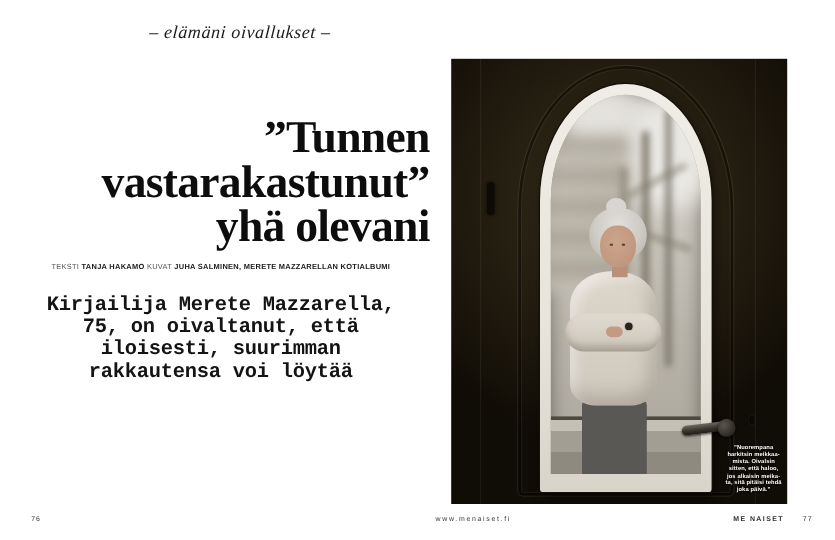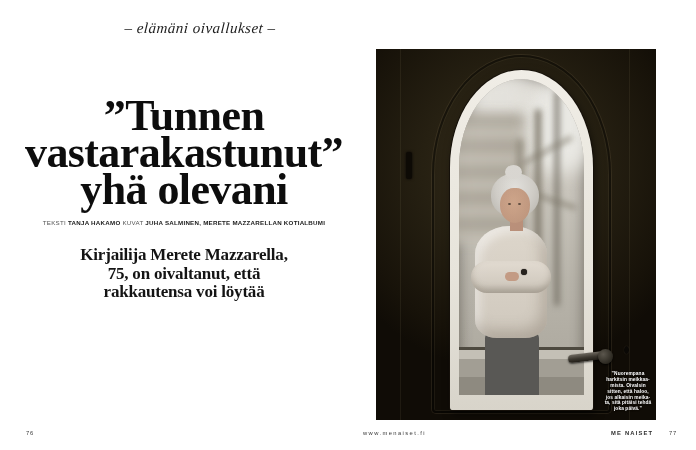--- a/index.html
+++ b/index.html
@@ -12,37 +12,38 @@
   .left-page { position:absolute; left:0; top:0; width:348px; height:450px; }
 
   .kicker {
     position:absolute; left:35px; top:20px; width:330px;
     text-align:center; font-style:italic; font-size:15px; color:#1c1c1c;
     letter-spacing:0.5px;
     transform:skewX(-4deg);
   }
 
   .headline {
-    position:absolute; left:10px; top:97px; width:348px; text-align:center;
-    font-weight:700; font-size:44px; line-height:37px; letter-spacing:-0.6px;
+    position:absolute; left:10px; top:97px; width:348px; text-align:right;
+    font-weight:700; font-size:38px; line-height:37px; letter-spacing:-0.6px;
     color:#0d0d0d;
   }
 
   .byline {
     position:absolute; left:10px; top:219px; width:348px; text-align:center;
     font-family:"Liberation Sans", sans-serif; font-size:6.2px;
     letter-spacing:0.25px; color:#2b2b2b; white-space:nowrap;
   }
   .byline .lbl { font-weight:400; color:#555; }
   .byline .name { font-weight:700; color:#1a1a1a; }
 
   .intro {
     position:absolute; left:10px; top:246px; width:348px; text-align:center;
     font-weight:700; font-size:17px; line-height:18.5px; letter-spacing:-0.2px;
     color:#141414;
+    font-family:Liberation Mono, monospace;
   }
 
   .folio {
     position:absolute; font-family:"Liberation Sans", sans-serif;
     font-size:5.8px; color:#3a3a3a; letter-spacing:0.8px;
   }
   .folio-left { left:26px; top:430px; }
   .folio-site { left:363px; top:430px; letter-spacing:1.4px; }
   .folio-brand { left:611px; top:430px; letter-spacing:1.2px; font-weight:700; color:#2e2e2e; }
   .folio-right { left:669px; top:430px; }
@@ -164,20 +165,21 @@
     <div class="byline">
       <span class="lbl">TEKSTI</span>
       <span class="name">TANJA HAKAMO</span>
       <span class="lbl">KUVAT</span>
       <span class="name">JUHA SALMINEN, MERETE MAZZARELLAN KOTIALBUMI</span>
     </div>
 
     <div class="intro">
       <div>Kirjailija Merete Mazzarella,</div>
       <div>75, on oivaltanut, että</div>
+      <div>iloisesti, suurimman</div>
       <div>rakkautensa voi löytää</div>
     </div>
 
     <div class="folio folio-left">76</div>
   </div>
 
   <div>
 
     <div class="photo">
       <div class="door-line l"></div>

